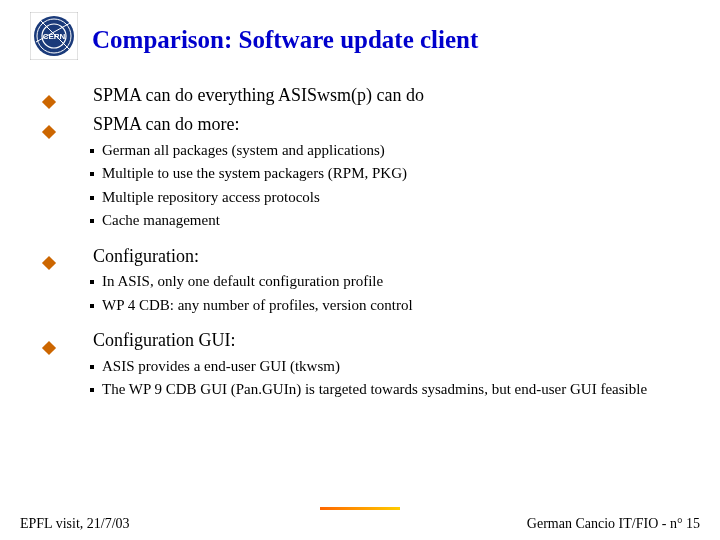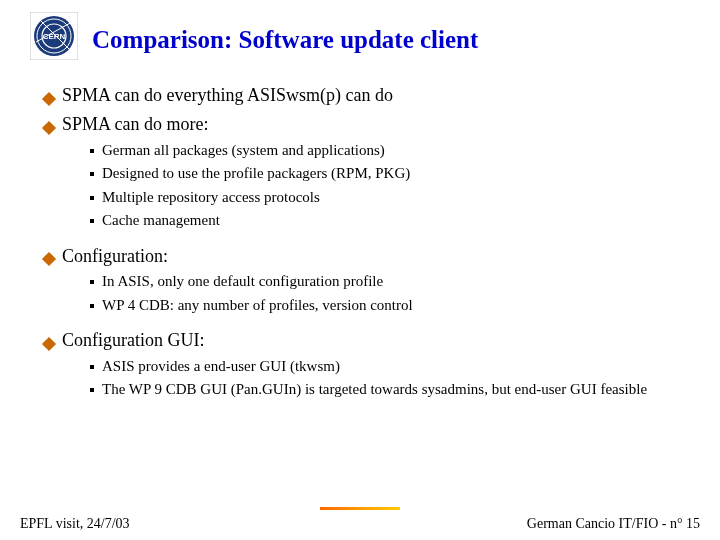--- a/index.html
+++ b/index.html
@@ -4,21 +4,21 @@
 <style>
   * { margin: 0; padding: 0; box-sizing: border-box; }
   body { width: 720px; height: 540px; background: #fff; font-family: "Comic Sans MS", "Chalkboard SE", cursive; position: relative; overflow: hidden; }
   .slide { width: 100%; height: 100%; padding: 12px 30px 40px 30px; position: relative; }
   .title-row { display: flex; align-items: center; gap: 14px; margin-bottom: 16px; }
   .logo { width: 48px; height: 56px; flex-shrink: 0; }
   .title { color: #0000cc; font-size: 25px; font-weight: bold; white-space: nowrap; }
   ul { list-style: none; }
   .lvl1 { margin-left: 14px; margin-bottom: 6px; }
   .lvl1 > li { display: flex; flex-direction: column; margin-bottom: 6px; }
-  .lvl1-row { display: flex; align-items: center; }
+  .lvl1-row { display: flex; align-items: flex-end; gap: 31px; }
   .diamond-icon { width: 10px; height: 10px; background: #cc6600; transform: rotate(45deg); margin-top: 6px; margin-right: 8px; flex-shrink: 0; }
   .lvl1-text { font-size: 18px; color: #000; line-height: 1.3; }
   .lvl2 { margin-left: 46px; margin-top: 4px; margin-bottom: 4px; }
   .lvl2 > li { display: flex; align-items: flex-start; margin-bottom: 4px; }
   .dot-icon { width: 4px; height: 4px; background: #000; margin-top: 8px; margin-right: 8px; flex-shrink: 0; }
   .lvl2-text { font-size: 15px; color: #000; line-height: 1.3; }
   .footer { position: absolute; bottom: 8px; left: 0; right: 0; padding: 0 20px; display: flex; justify-content: space-between; font-size: 14px; color: #000; }
   .accent-bar { position: absolute; bottom: 30px; left: 50%; transform: translateX(-50%); width: 80px; height: 3px; background: linear-gradient(to right, #ff6600, #ffcc00); }
 </style>
 </head>
@@ -55,21 +55,21 @@
         <span class="diamond-icon"></span>
         <span class="lvl1-text">SPMA can do more:</span>
       </div>
       <ul class="lvl2">
         <li>
           <span class="dot-icon"></span>
           <span class="lvl2-text">German all packages (system and applications)</span>
         </li>
         <li>
           <span class="dot-icon"></span>
-          <span class="lvl2-text">Designed to use the profile packagers (RPM, PKG)</span>
+          <span class="lvl2-text">Multiple to use the system packagers (RPM, PKG)</span>
         </li>
         <li>
           <span class="dot-icon"></span>
           <span class="lvl2-text">Multiple repository access protocols</span>
         </li>
         <li>
           <span class="dot-icon"></span>
           <span class="lvl2-text">Cache management</span>
         </li>
       </ul>
@@ -107,17 +107,17 @@
           <span class="lvl2-text">The WP 9 CDB GUI (Pan.GUIn) is targeted towards sysadmins, but end-user GUI feasible</span>
         </li>
       </ul>
     </li>
 
   </ul>
 
   <div class="accent-bar"></div>
 
   <div class="footer">
-    <span>EPFL visit, 24/7/03</span>
+    <span>EPFL visit, 21/7/03</span>
     <span>German Cancio IT/FIO - n° 15</span>
   </div>
 
 </div>
 
 </body></html>

